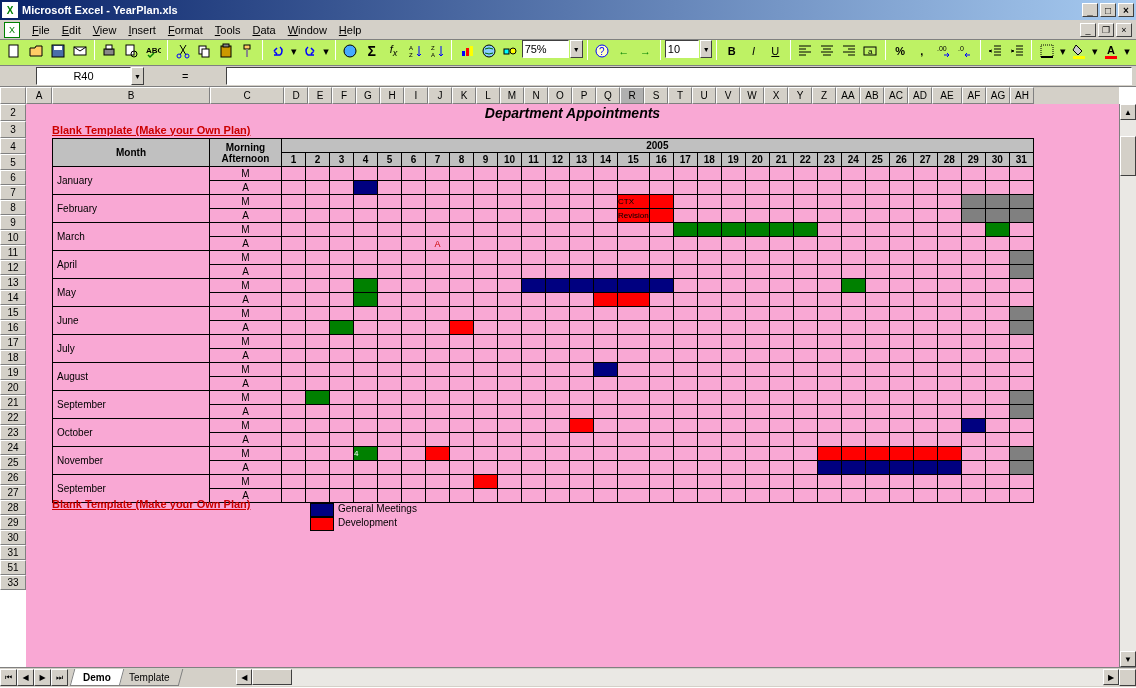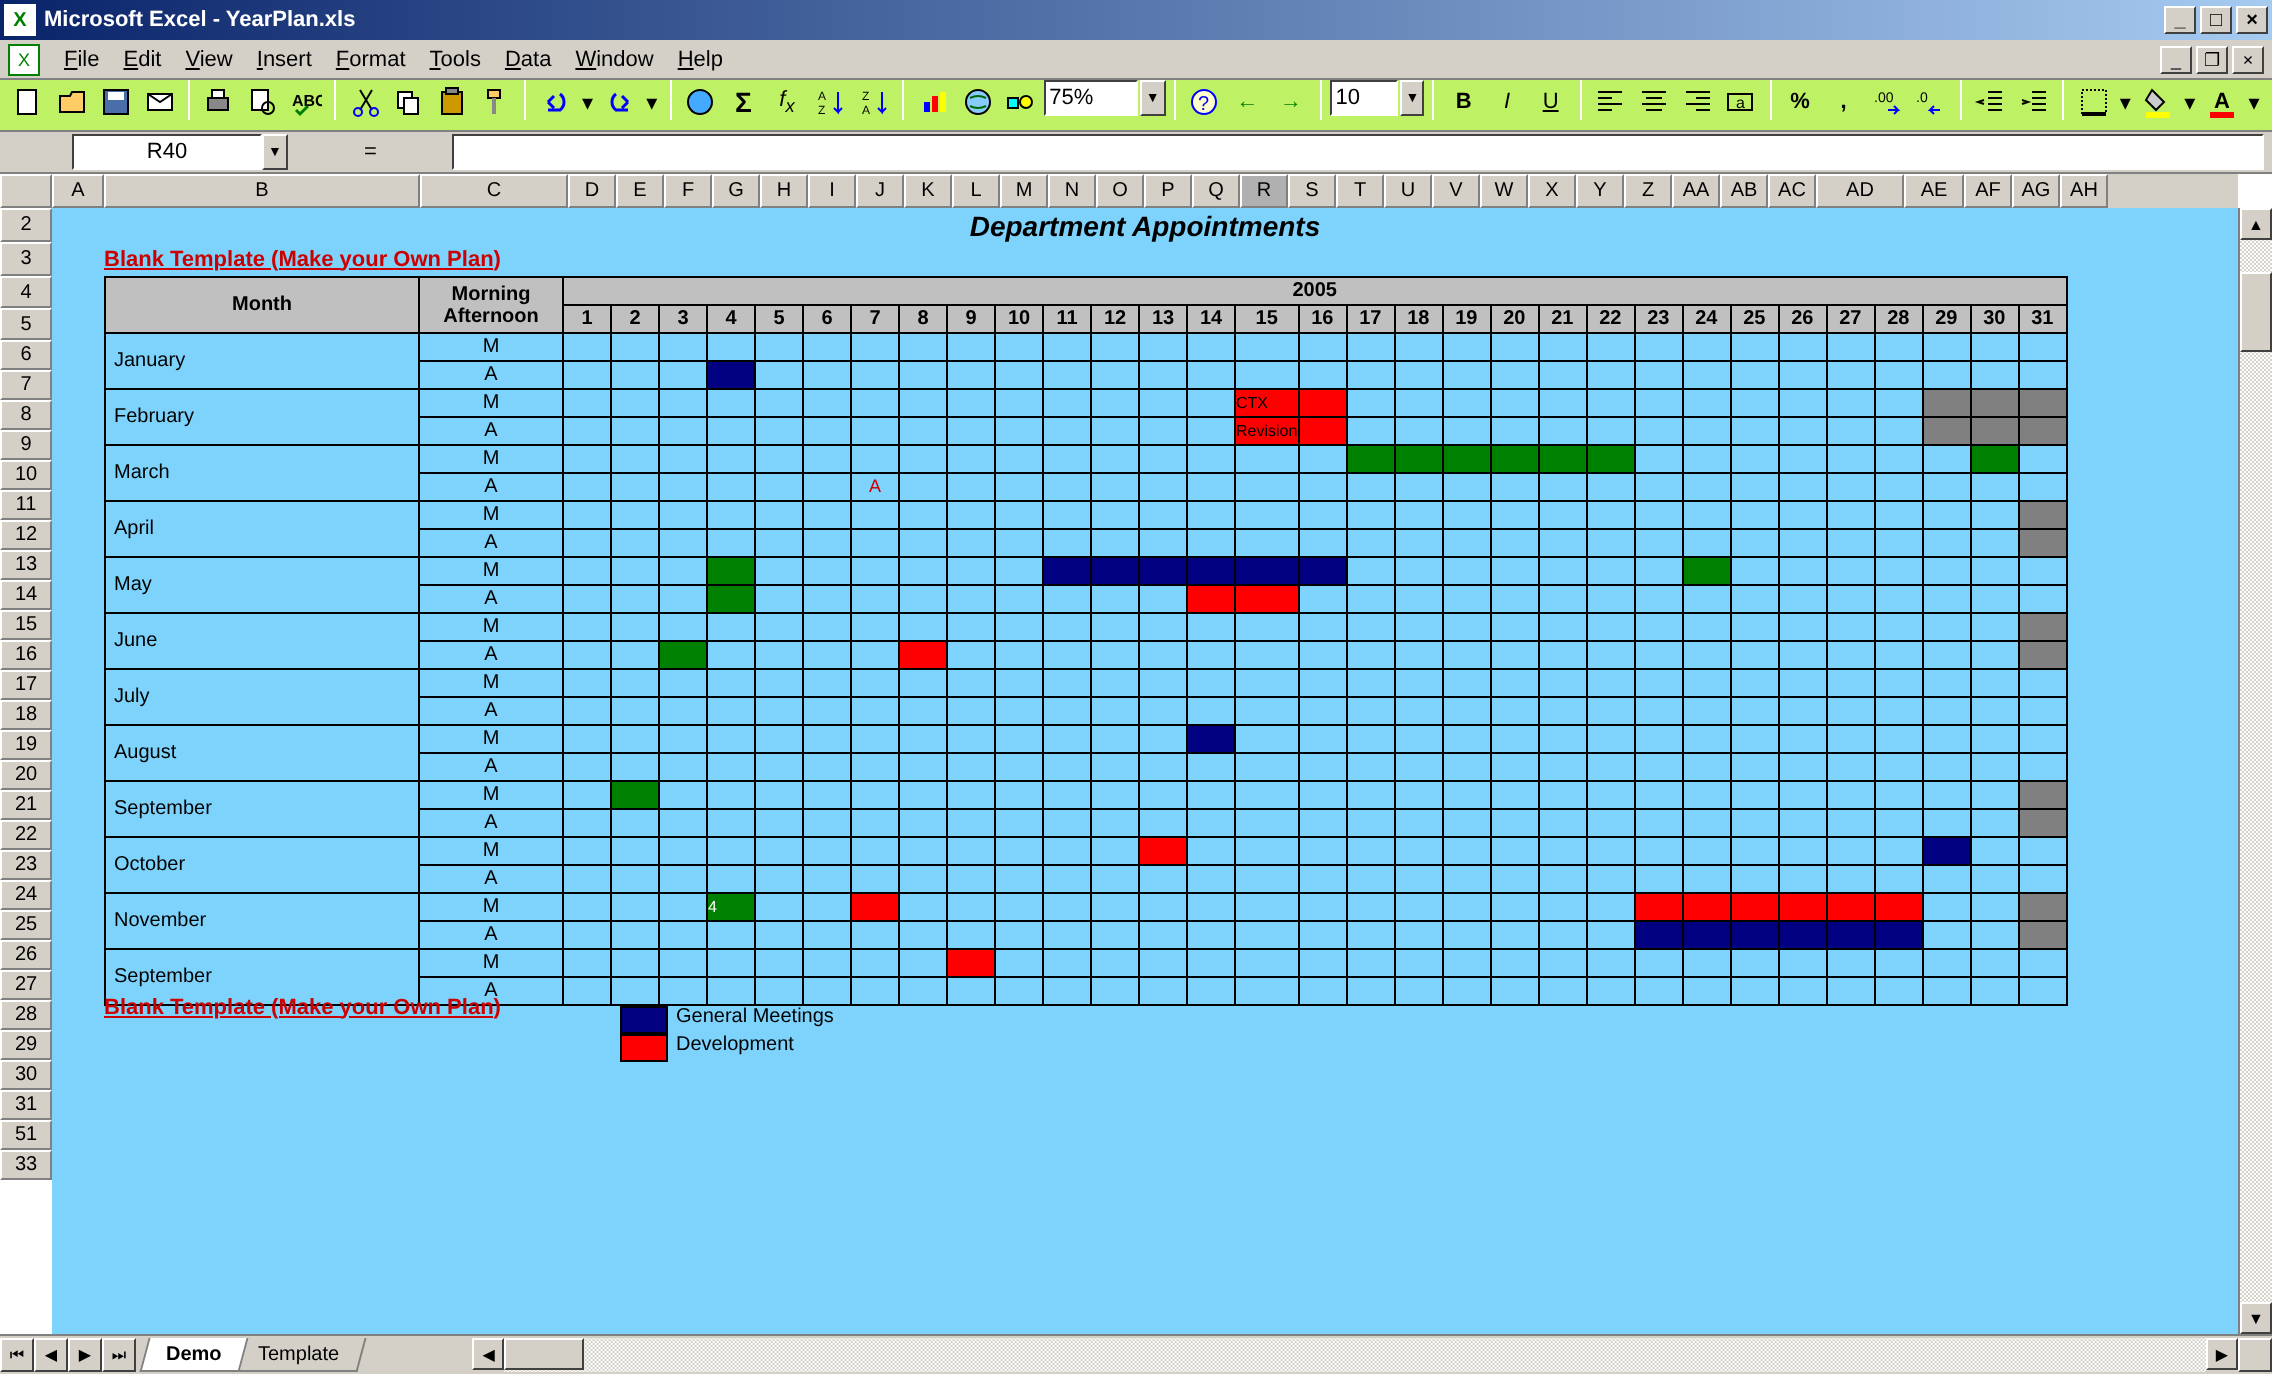--- a/index.html
+++ b/index.html
@@ -27,21 +27,21 @@
 .namebox-row .nb-dd { width: 13px; height: 18px; background: #d4d0c8; border: 1px solid; border-color: #fff #404040 #404040 #fff; display: flex; align-items: center; justify-content: center; font-size: 7px; cursor: pointer; }
 .namebox-row .eq { margin: 0 38px 0 38px; }
 .namebox-row .formula-bar { flex: 1; height: 18px; background: white; border: 1px solid; border-color: #404040 #fff #fff #404040; margin-right: 4px; }
 .grid-area { position: relative; background: white; height: 580px; overflow: hidden; }
 .col-headers { position: absolute; top: 0; left: 0; right: 17px; height: 17px; display: flex; background: #d4d0c8; }
 .col-headers .corner { width: 26px; height: 17px; background: #d4d0c8; border: 1px solid; border-color: #fff #808080 #808080 #fff; flex-shrink: 0; }
 .col-headers .ch { height: 17px; background: #d4d0c8; border: 1px solid; border-color: #fff #808080 #808080 #fff; display: flex; align-items: center; justify-content: center; font-size: 10px; flex-shrink: 0; }
 .col-headers .ch.sel { background: #b0b0b0; }
 .row-headers { position: absolute; top: 17px; left: 0; width: 26px; background: #d4d0c8; }
 .row-headers .rh { width: 26px; background: #d4d0c8; border: 1px solid; border-color: #fff #808080 #808080 #fff; display: flex; align-items: center; justify-content: center; font-size: 10px; }
-.sheet-content { position: absolute; top: 17px; left: 26px; right: 17px; bottom: 0; background: #7dd3fc; }
+.sheet-content { position: absolute; top: 17px; left: 26px; right: 17px; bottom: 0; background: #f9a8d4; }
 .sheet-content .title-row { height: 17px; display: flex; align-items: center; justify-content: center; font-weight: bold; font-style: italic; font-size: 14px; }
 .sheet-content .link-row { height: 17px; display: flex; align-items: center; padding-left: 26px; }
 .sheet-content .link-row a { color: #cc0000; font-weight: bold; text-decoration: underline; font-size: 11px; }
 .plan-table { border-collapse: collapse; table-layout: fixed; margin-left: 26px; border: 1.5px solid black; }
 .plan-table th, .plan-table td { border: 1px solid black; padding: 0; text-align: center; font-size: 10px; height: 14px; overflow: hidden; }
 .plan-table .hdr { background: #c0c0c0; font-weight: bold; }
 .plan-table .month-cell { text-align: left; padding-left: 4px; font-size: 10px; }
 .plan-table .day-col { width: 24px; }
 .plan-table .month-col { width: 157px; }
 .plan-table .ma-col { width: 72px; }
@@ -369,21 +369,21 @@
         <div class="ch" style="width: 24px;">T</div>
         <div class="ch" style="width: 24px;">U</div>
         <div class="ch" style="width: 24px;">V</div>
         <div class="ch" style="width: 24px;">W</div>
         <div class="ch" style="width: 24px;">X</div>
         <div class="ch" style="width: 24px;">Y</div>
         <div class="ch" style="width: 24px;">Z</div>
         <div class="ch" style="width: 24px;">AA</div>
         <div class="ch" style="width: 24px;">AB</div>
         <div class="ch" style="width: 24px;">AC</div>
-        <div class="ch" style="width: 44px;">AD</div>
+        <div class="ch" style="width: 24px;">AD</div>
         <div class="ch" style="width: 30px;">AE</div>
         <div class="ch" style="width: 24px;">AF</div>
         <div class="ch" style="width: 24px;">AG</div>
         <div class="ch" style="width: 24px;">AH</div>
       </div>
   </div>
   <div class="row-headers" id="row-hdrs">
       <div class="rh" style="height: 17px;">2</div>
       <div class="rh" style="height: 17px;">3</div>
       <div class="rh" style="height: 16px;">4</div>

